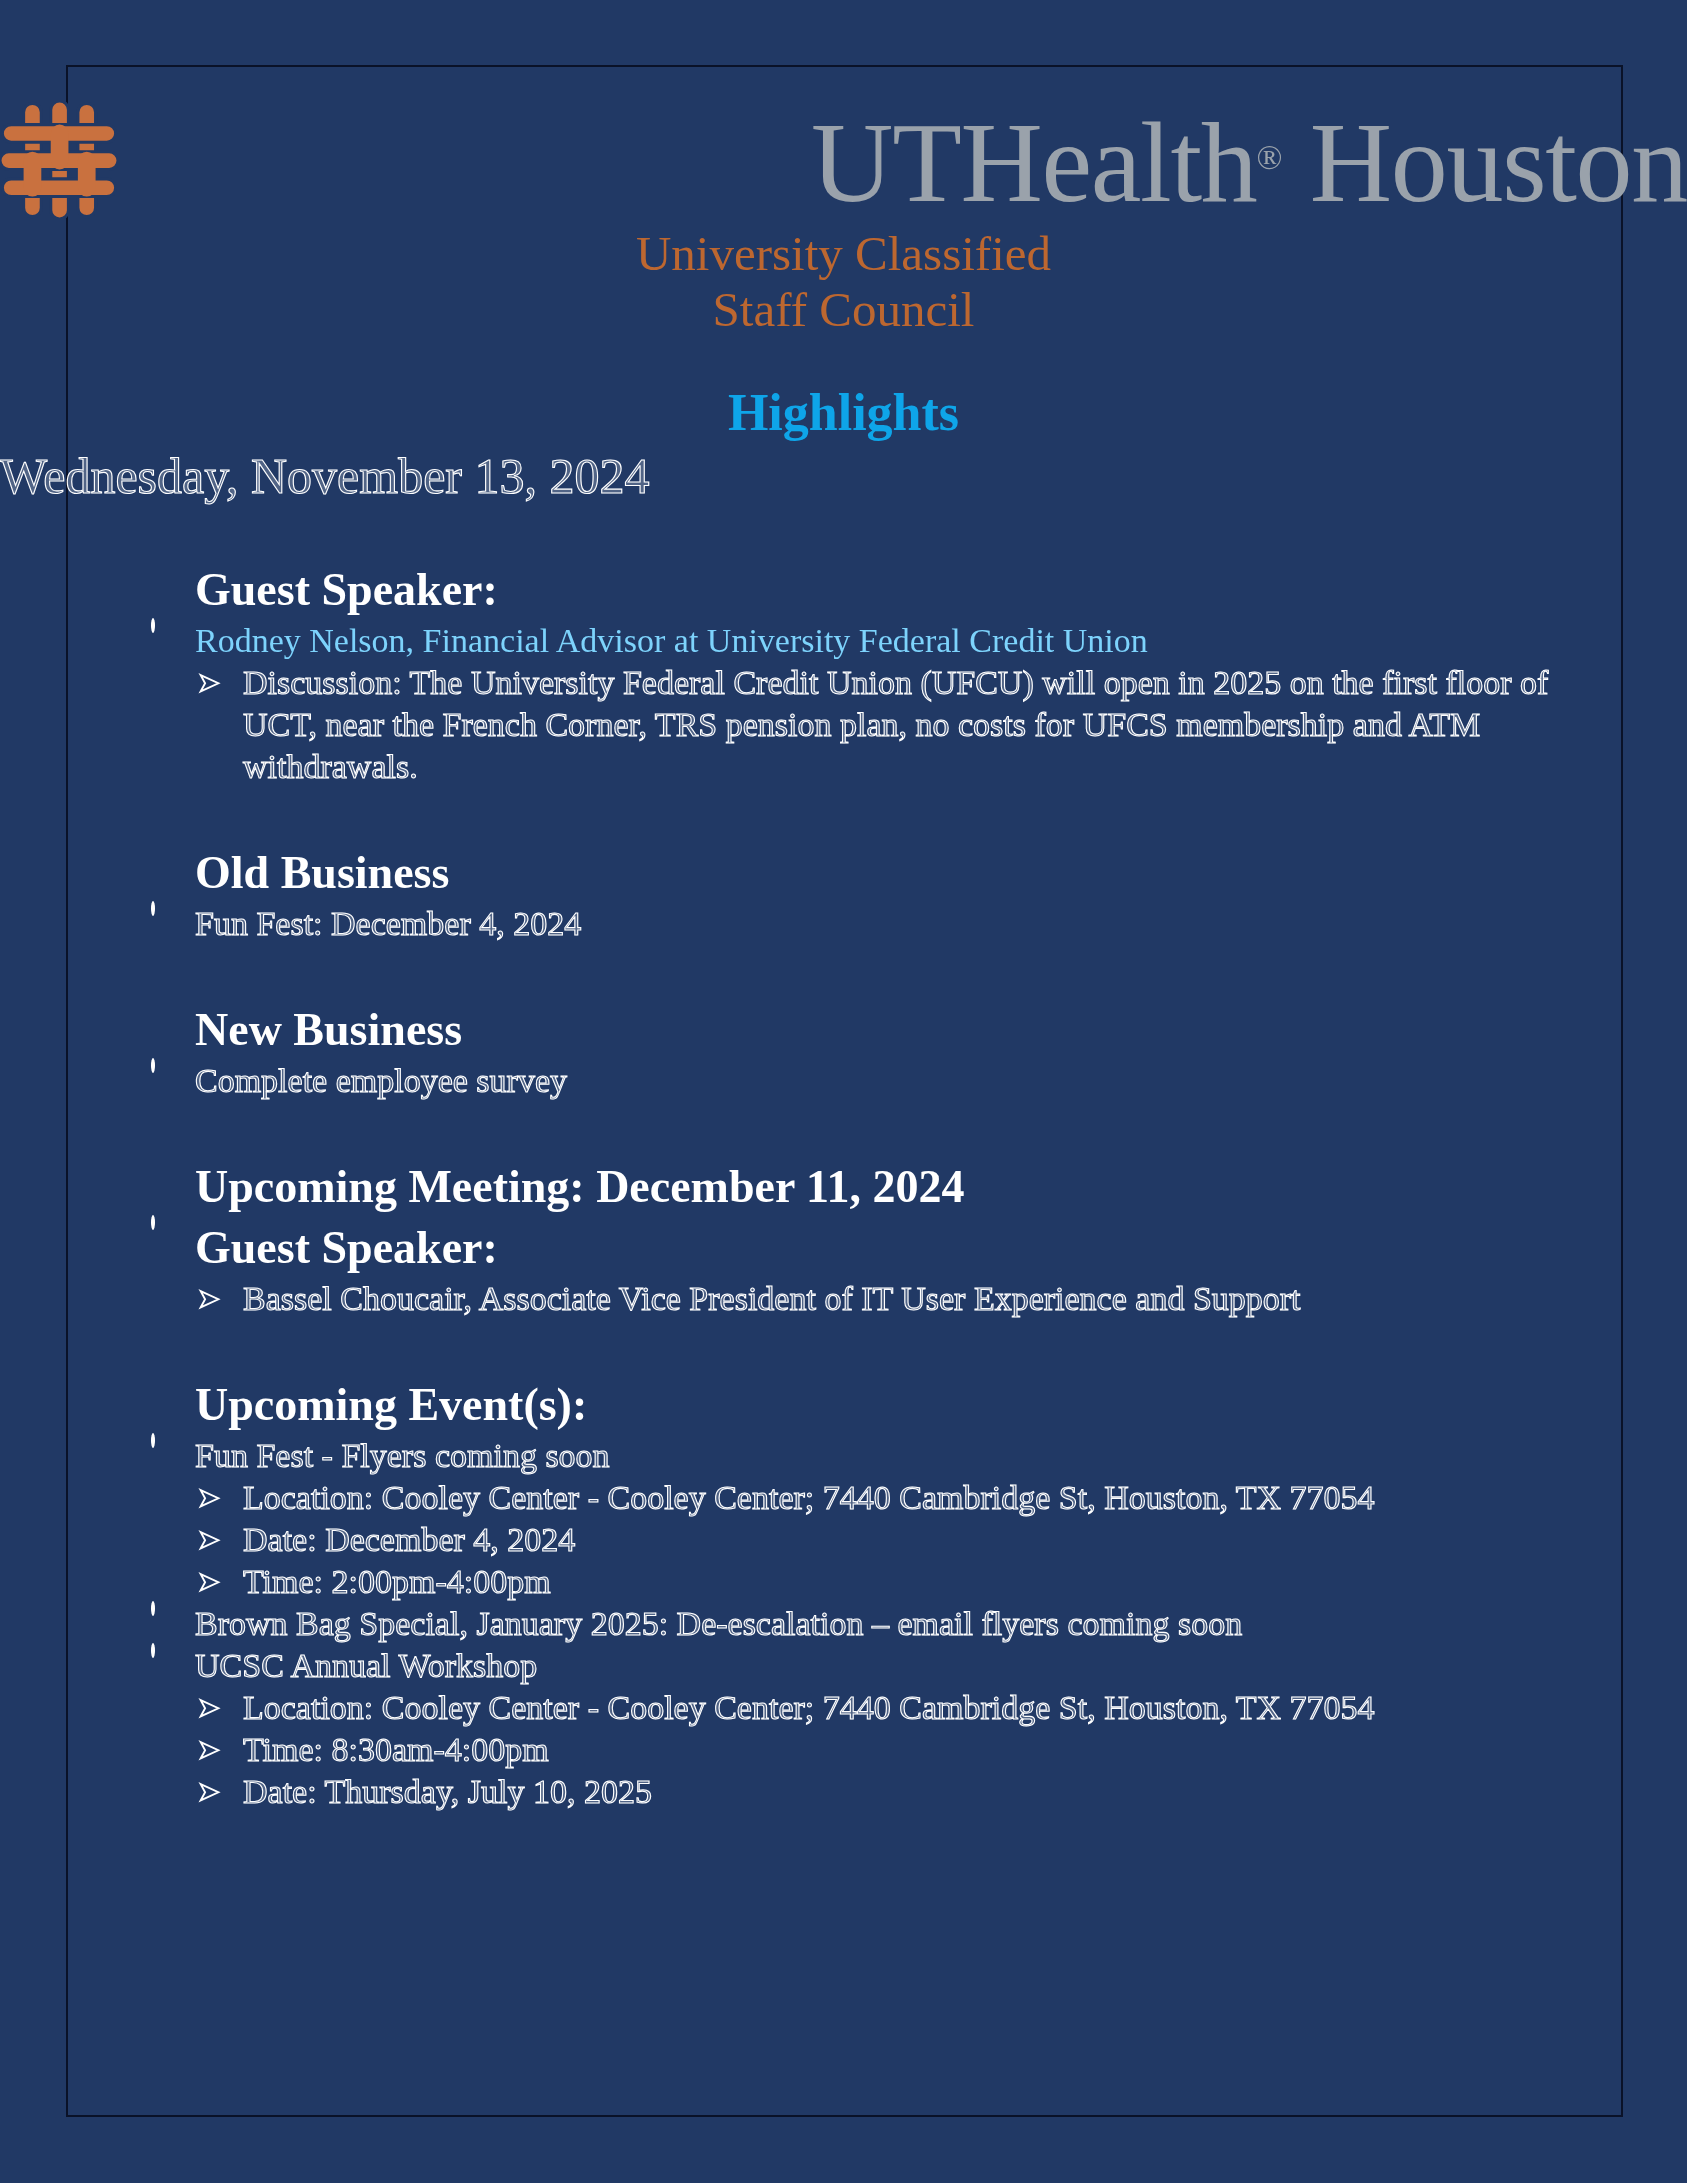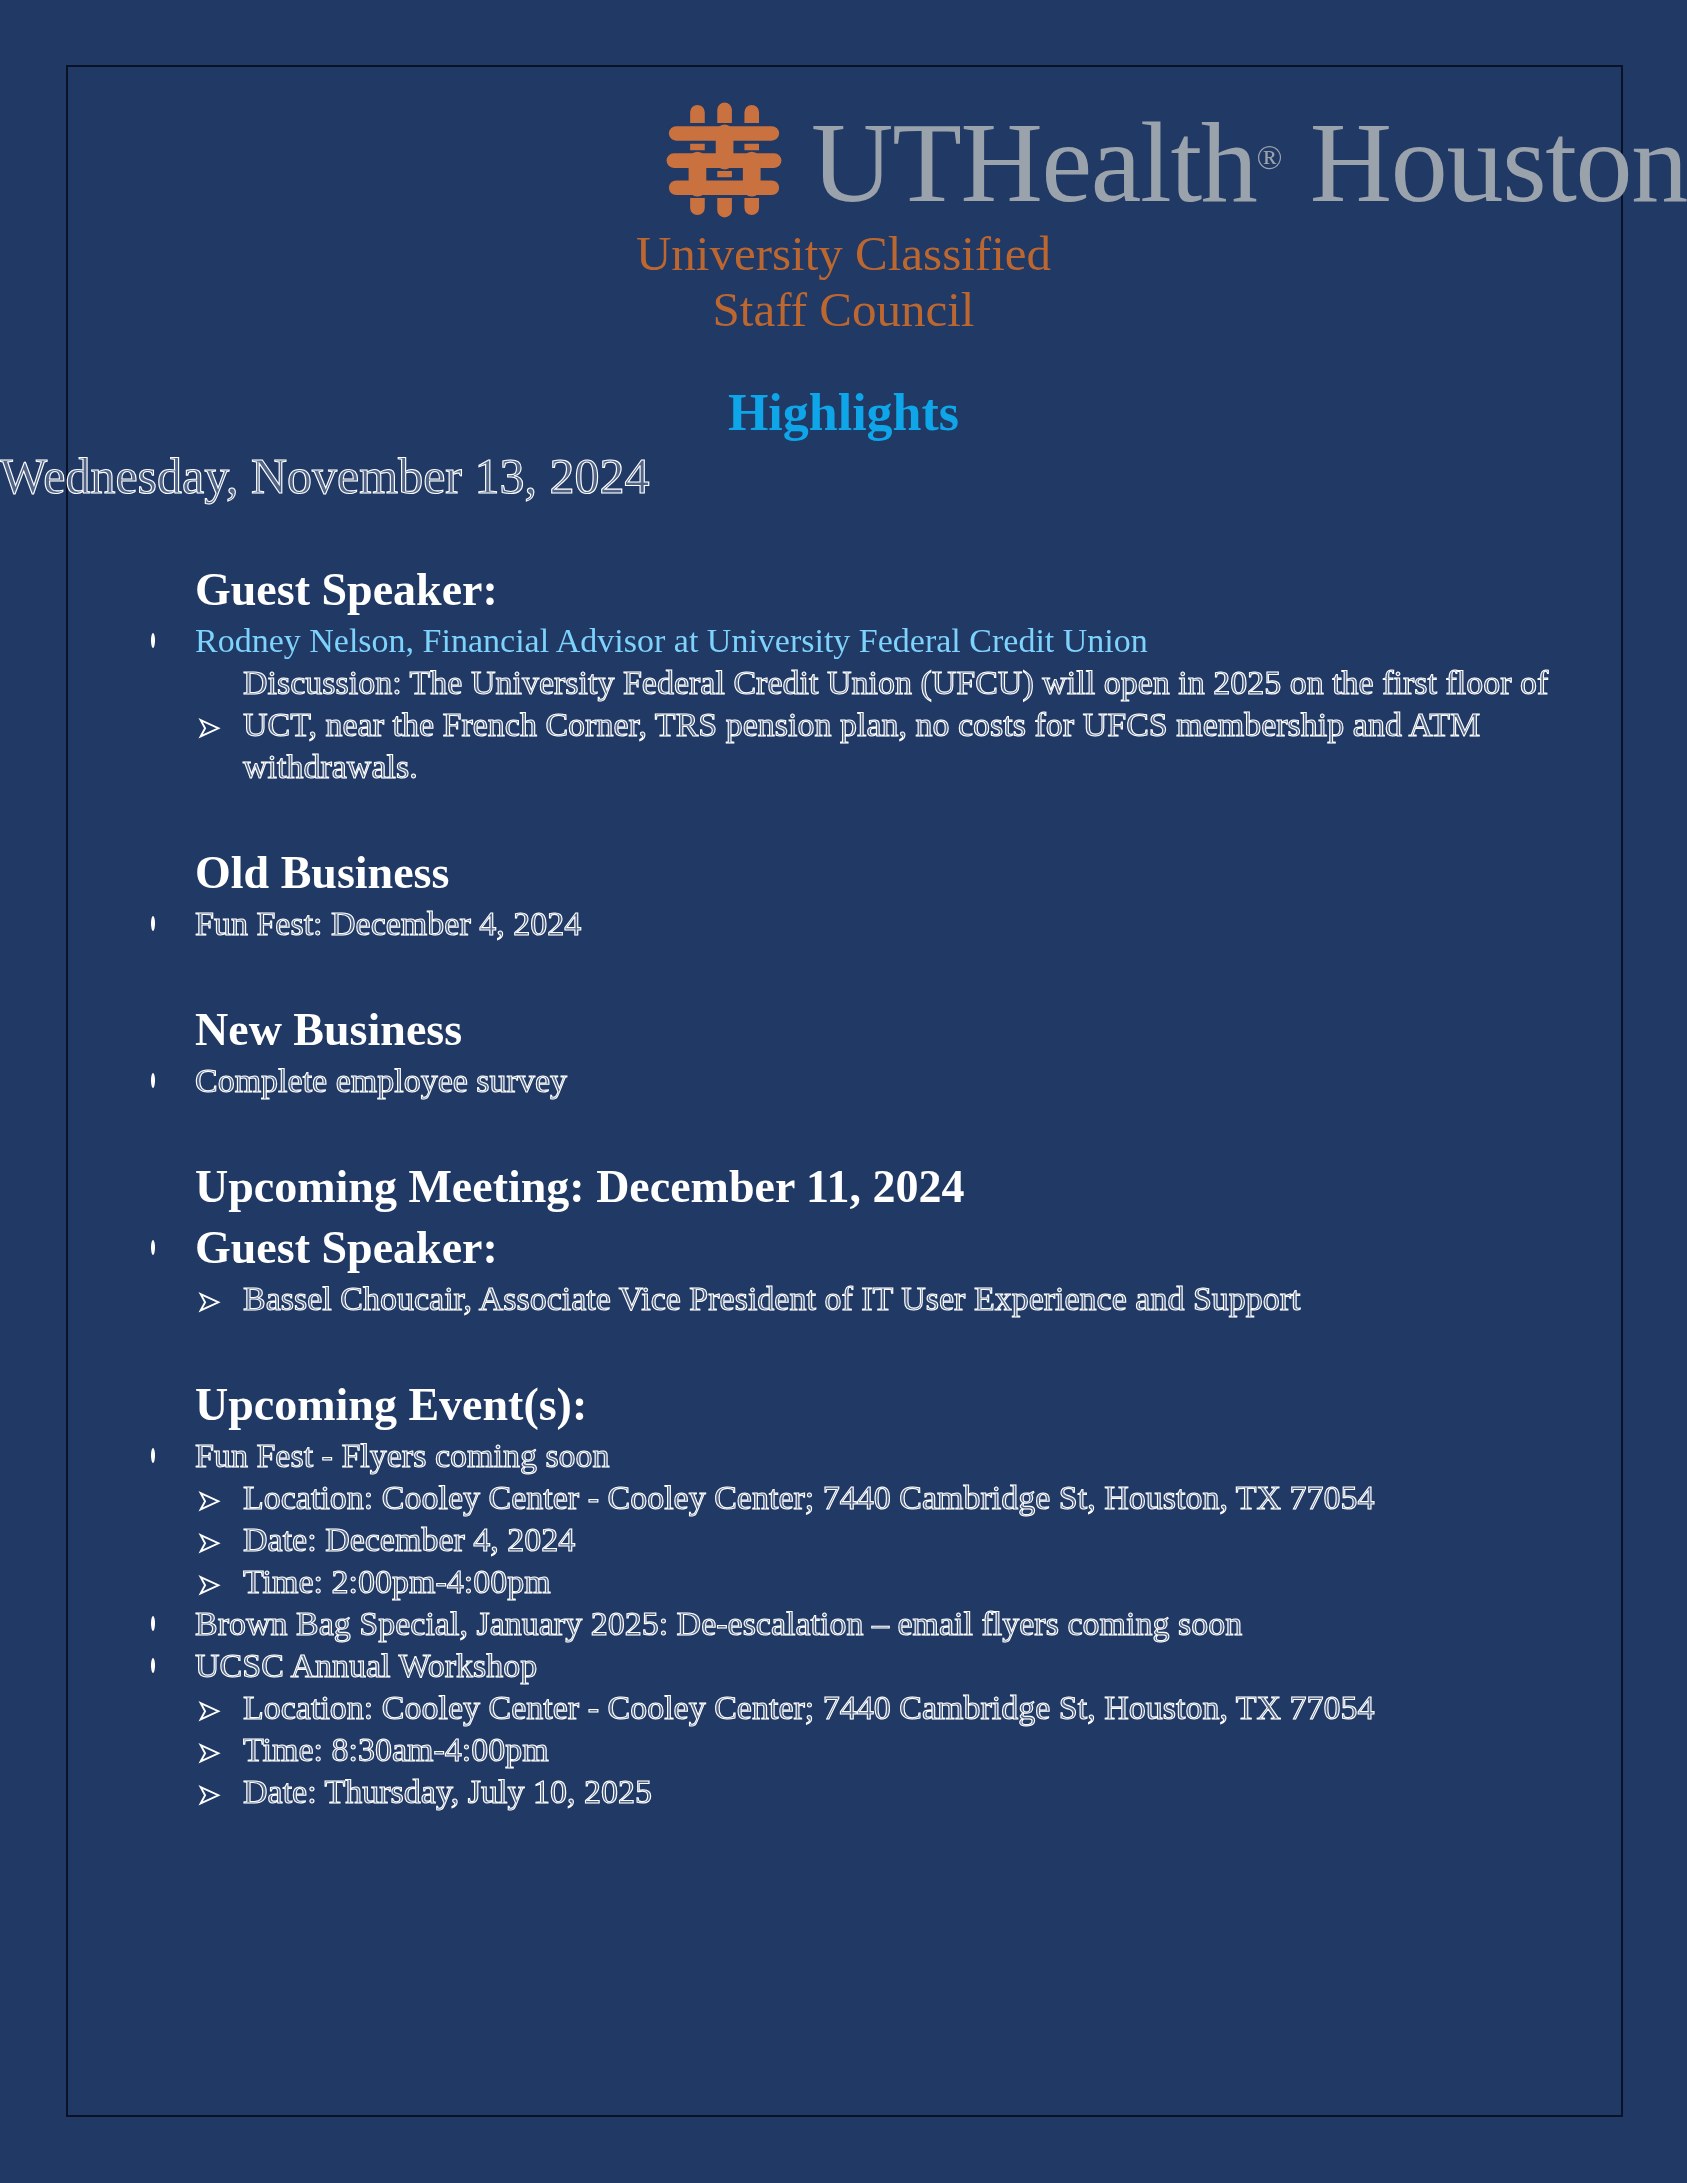--- a/index.html
+++ b/index.html
@@ -16,21 +16,21 @@
     width:1553px;height:2048px;
     border:2px solid #0a1228;
     pointer-events:none;
   }
   .content{
     position:absolute;left:0;top:0;width:1687px;
     box-sizing:border-box;
     padding-top:98px;
   }
   
-  .logo-row{display:flex;justify-content:flex-end;align-items:center;gap:28px;}
+  .logo-row{display:flex;justify-content:space-between;align-items:center;gap:28px;}
   .weave{width:118px;height:118px;flex:none;}
   .brand{
     color:#9aa2ab;
     font-size:114px;
     line-height:119px;
     letter-spacing:-1.3px;
     white-space:nowrap;
   }
   .reg{font-size:0.30em;vertical-align:0.95em;letter-spacing:0;}
   .org{
@@ -57,21 +57,21 @@
   
   .engraved{
     color:rgba(255,255,255,0.22);
     -webkit-text-stroke:1.1px #ffffff;
   }
   .plain{color:#7dd3fc;}
   
   .section{margin-top:54px;}
   .li{
     display:flex;
-    align-items:center;
+    align-items:flex-start;
     padding-right:78px;
     box-sizing:border-box;
   }
   .l1,.l2{padding-left:151px;}
   .l3{padding-left:197px;}
   .m{flex:none;}
   .l1 .m,.l2 .m{width:44px;}
   .l3 .m{width:46px;}
   .heading{
     color:#ffffff;font-weight:bold;

